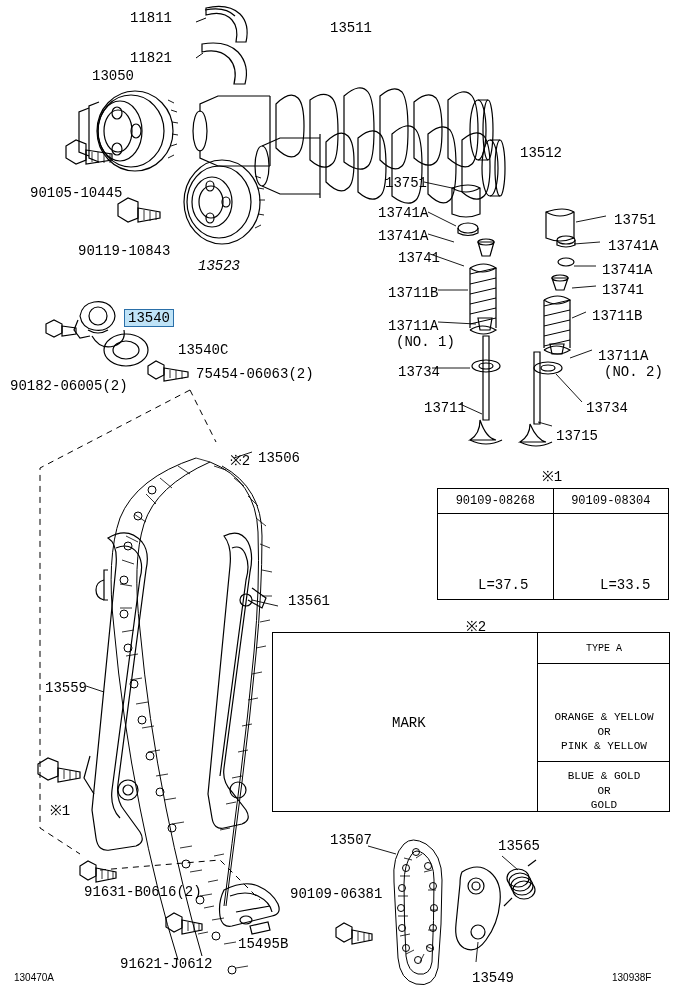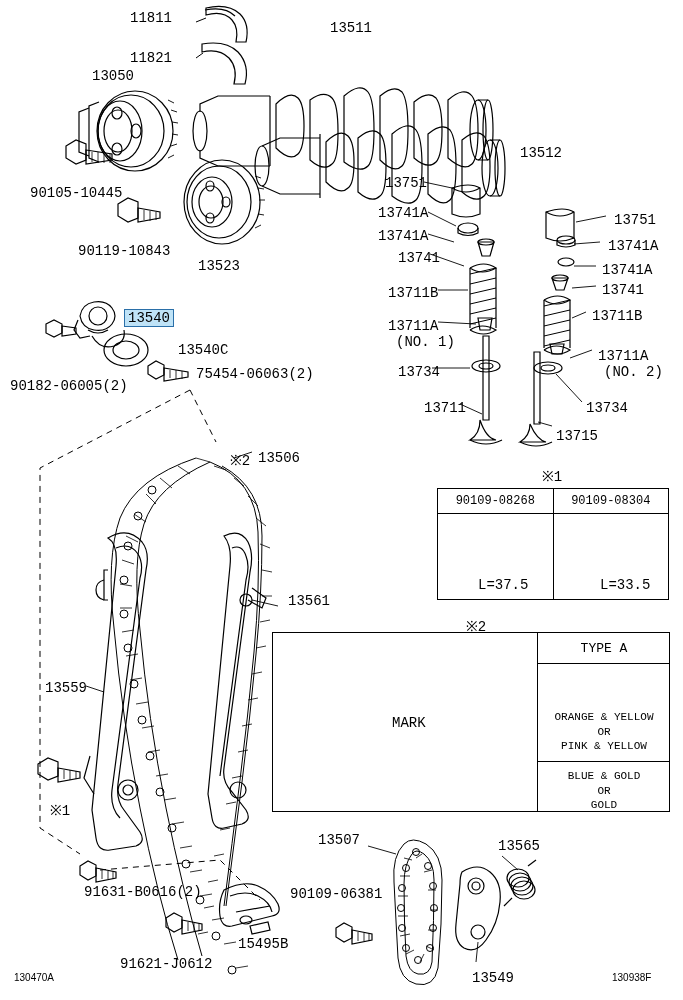--- a/index.html
+++ b/index.html
@@ -436,40 +436,40 @@
       <td></td>
     </tr>
   </tbody>
     </table>
 </div>
 <div class="lbl sm" style="left:478px;top:577px;">L=37.5</div>
 <div class="lbl sm" style="left:600px;top:577px;">L=33.5</div>
 
 <div class="tbl" style="left:272px;top:632px;width:396px;height:178px;">
   <div style="position:absolute;left:264px;top:0;width:132px;height:100%;border-left:1px solid #000;">
-    <div style="height:30px;border-bottom:1px solid #000;display:flex;align-items:center;justify-content:center;font-size:13px;">TYPE A</div>
+    <div style="height:30px;border-bottom:1px solid #000;display:flex;align-items:center;justify-content:center;font-size:10px;">TYPE A</div>
     <div style="height:58px;border-bottom:1px solid #000;display:flex;align-items:center;justify-content:center;font-size:11px;text-align:center;line-height:1.35;white-space:pre-line;margin-top:39px;">ORANGE &amp; YELLOW
 OR
 PINK &amp; YELLOW</div>
     <div style="height:58px;display:flex;align-items:center;justify-content:center;font-size:11px;text-align:center;line-height:1.35;white-space:pre-line;">BLUE &amp; GOLD
 OR
 GOLD</div>
   </div>
 </div>
 <div class="lbl sm" style="left:392px;top:715px;">MARK</div>
 
 <div id="labels">
     <div class="lbl" style="left: 130px; top: 10px;">11811</div>
     <div class="lbl" style="left: 130px; top: 50px;">11821</div>
     <div class="lbl" style="left: 92px; top: 68px;">13050</div>
     <div class="lbl" style="left: 330px; top: 20px;">13511</div>
     <div class="lbl" style="left: 520px; top: 145px;">13512</div>
     <div class="lbl" style="left: 30px; top: 185px;">90105-10445</div>
     <div class="lbl" style="left: 78px; top: 243px;">90119-10843</div>
-    <div class="lbl" style="left: 198px; top: 258px;">13523</div>
+    <div class="lbl" style="left: 198px; top: 258px; font-style: italic;">13523</div>
     <div class="lbl" style="left: 385px; top: 175px;">13751</div>
     <div class="lbl" style="left: 378px; top: 205px;">13741A</div>
     <div class="lbl" style="left: 378px; top: 228px;">13741A</div>
     <div class="lbl" style="left: 398px; top: 250px;">13741</div>
     <div class="lbl" style="left: 388px; top: 285px;">13711B</div>
     <div class="lbl" style="left: 388px; top: 318px;">13711A</div>
     <div class="lbl sm" style="left: 396px; top: 334px;">(NO. 1)</div>
     <div class="lbl" style="left: 398px; top: 364px;">13734</div>
     <div class="lbl" style="left: 424px; top: 400px;">13711</div>
     <div class="lbl" style="left: 614px; top: 212px;">13751</div>
@@ -486,21 +486,21 @@
     <div class="lbl" style="left: 196px; top: 366px;">75454-06063(2)</div>
     <div class="lbl" style="left: 10px; top: 378px;">90182-06005(2)</div>
     <div class="lbl" style="left: 258px; top: 450px;">13506</div>
     <div class="lbl sm" style="left: 230px; top: 450px;">※2</div>
     <div class="lbl" style="left: 288px; top: 593px;">13561</div>
     <div class="lbl" style="left: 45px; top: 680px;">13559</div>
     <div class="lbl sm" style="left: 50px; top: 800px;">※1</div>
     <div class="lbl" style="left: 84px; top: 884px;">91631-B0616(2)</div>
     <div class="lbl" style="left: 120px; top: 956px;">91621-J0612</div>
     <div class="lbl" style="left: 238px; top: 936px;">15495B</div>
-    <div class="lbl" style="left: 318px; top: 832px;">13507</div>
+    <div class="lbl" style="left: 330px; top: 832px;">13507</div>
     <div class="lbl" style="left: 290px; top: 886px;">90109-06381</div>
     <div class="lbl" style="left: 498px; top: 838px;">13565</div>
     <div class="lbl" style="left: 472px; top: 970px;">13549</div>
     <div class="lbl sm" style="left: 466px; top: 616px;">※2</div>
     <div class="lbl sm" style="left: 542px; top: 466px;">※1</div>
   </div>
 
 <div class="corner" style="left:14px;top:972px;">130470A</div>
 <div class="corner" style="left:612px;top:972px;">130938F</div>
 

